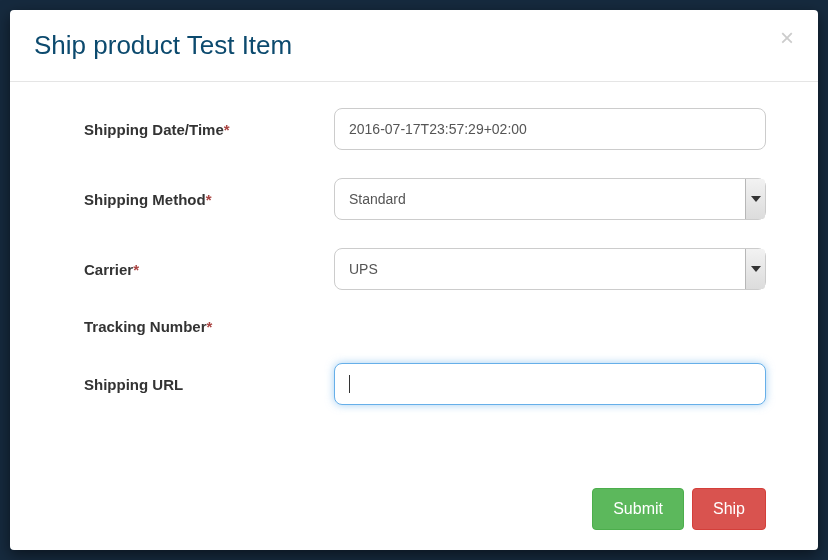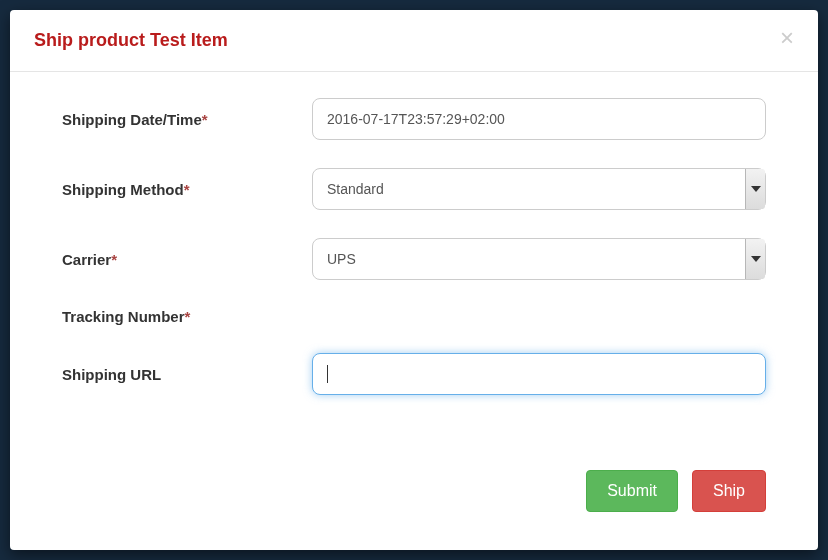--- a/index.html
+++ b/index.html
@@ -28,37 +28,37 @@
     flex-direction: column;
   }
   .modal-header {
     padding: 20px 24px 20px 24px;
     border-bottom: 1px solid #e5e5e5;
     display: flex;
     align-items: flex-start;
     justify-content: space-between;
   }
   .modal-title {
-    font-size: 18px;
-    color: #b91c1c;
+    font-size: 26px;
+    color: #0c4a6e;
     margin: 0;
-    font-weight: 700;
+    font-weight: 400;
   }
   .close-x {
     font-size: 24px;
     color: #ccc;
     cursor: pointer;
     line-height: 1;
     border: none;
     background: none;
     padding: 0;
     margin-top: -4px;
   }
   .modal-body {
-    padding: 26px 52px 10px 52px;
+    padding: 26px 52px 10px 74px;
     flex: 1;
   }
   .form-row {
     display: flex;
     align-items: center;
     margin-bottom: 28px;
   }
   .label-col {
     width: 250px;
     font-weight: 700;
@@ -106,24 +106,24 @@
     border-left: 1px solid #b7b7b7;
     background: linear-gradient(#f2f2f2,#dcdcdc);
     display: flex;
     align-items: center;
     justify-content: center;
     border-top-right-radius: 3px;
     border-bottom-right-radius: 3px;
   }
   .select-arrow svg { display: block; }
   .modal-footer {
-    padding: 0 52px 38px 52px;
+    padding: 0 52px 20px 52px;
     display: flex;
     justify-content: flex-end;
-    gap: 14px;
+    gap: 8px;
   }
   .btn {
     height: 42px;
     padding: 0 20px;
     border-radius: 4px;
     font-size: 16px;
     color: #fff;
     border: 1px solid transparent;
     cursor: pointer;
     font-weight: 500;

